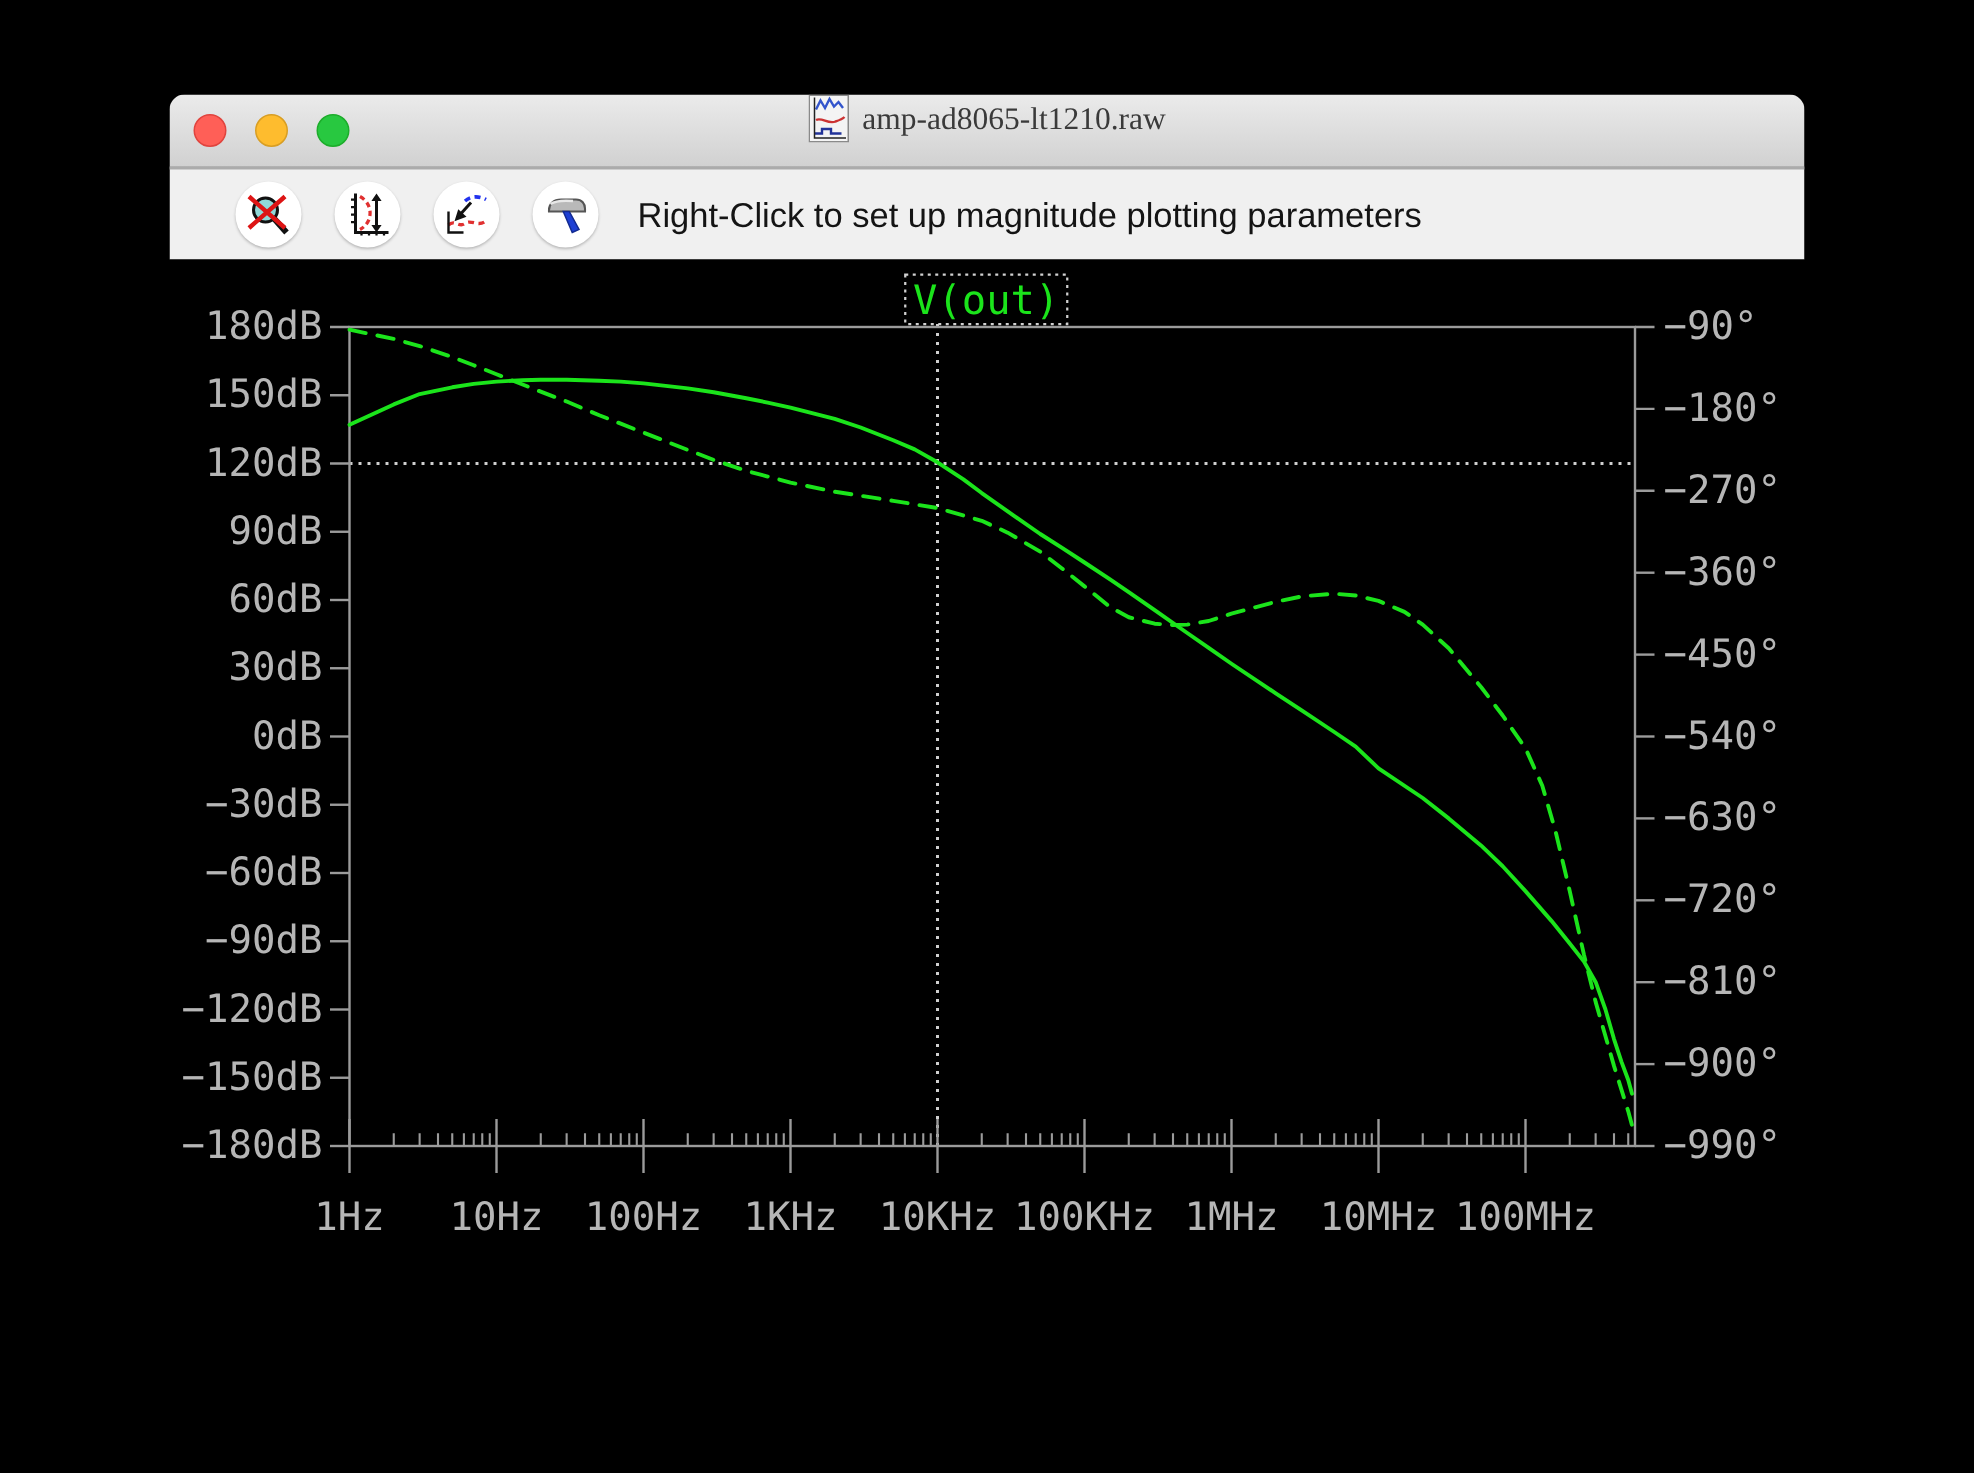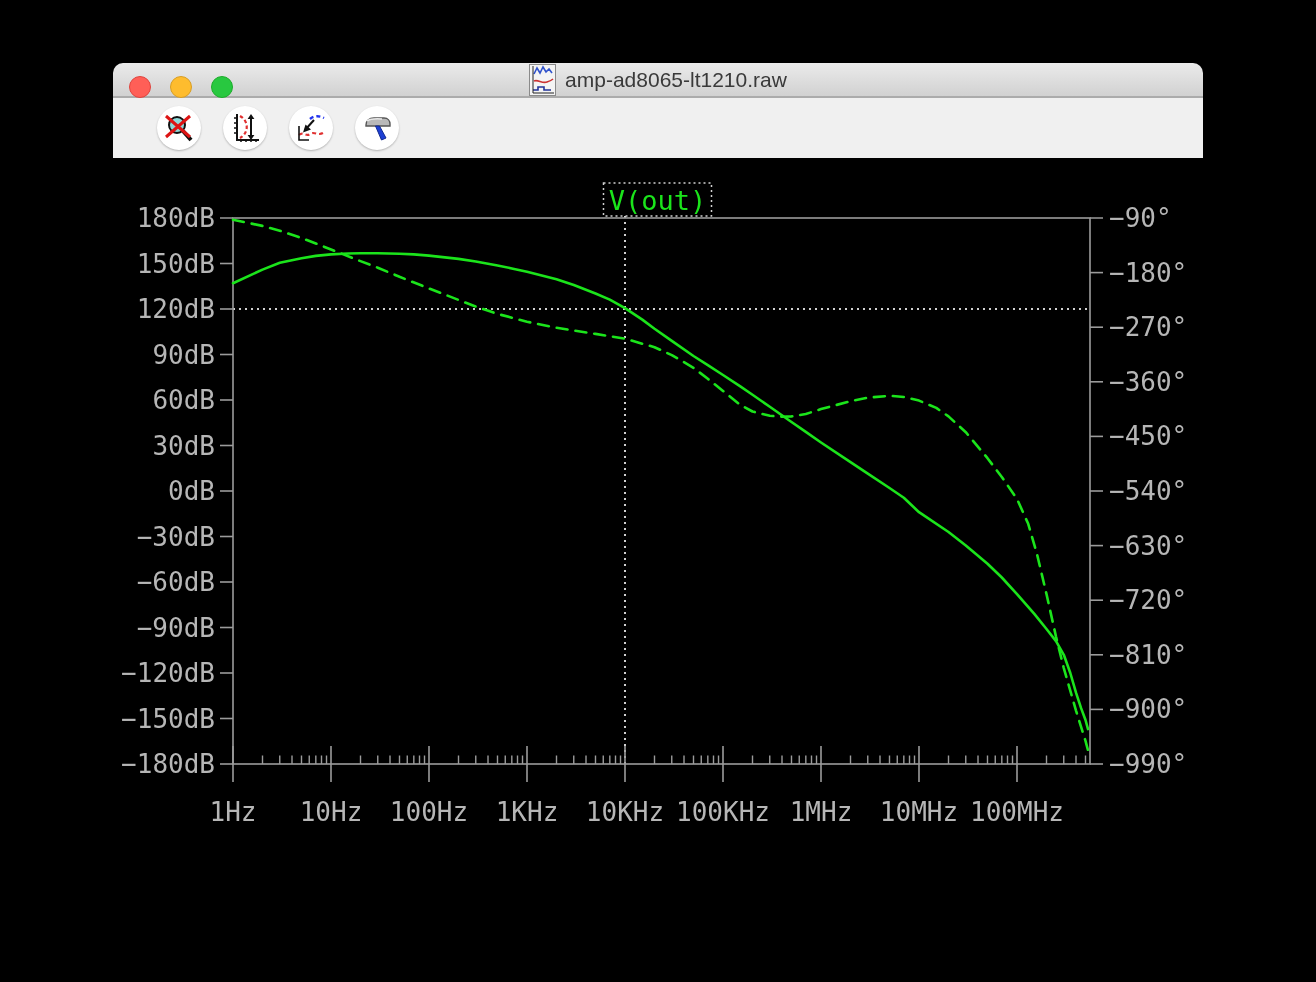--- a/index.html
+++ b/index.html
@@ -1,21 +1,21 @@
 <!DOCTYPE html>
 <html><head>
 <meta charset="utf-8">
 <style>
   html,body{margin:0;padding:0;}
   body{width:1316px;height:982px;background:#000;position:relative;overflow:hidden;
        font-family:"Liberation Sans",sans-serif;}
   .window{position:absolute;left:113px;top:63px;width:1090px;height:919px;
           border-radius:10px 10px 0 0;overflow:hidden;background:#000;}
-  .titlebar{height:33px;background:linear-gradient(#ebebeb,#d1d1d1);
-            position:relative;display:flex;align-items:flex-end;justify-content:center;}
+  .titlebar{height:48px;background:linear-gradient(#ebebeb,#d1d1d1);
+            position:relative;display:flex;align-items:flex-start;justify-content:center;font-family:Liberation Serif, serif;}
   .lights{position:absolute;left:16px;top:13px;display:flex;gap:19px;}
   .light{width:22px;height:22px;border-radius:50%;box-sizing:border-box;}
   .light.red{background:#ff5f57;border:1px solid #e0443e;}
   .light.yellow{background:#febc2e;border:1px solid #d89e24;}
   .light.green{background:#28c840;border:1px solid #1dad2b;}
   .title{display:flex;align-items:center;gap:9px;font-size:21px;color:#3a3a3a;}
   .doc-icon{display:block;}
   .toolbar{height:60px;background:#f0f0f0;border-top:2px solid #ababab;
            display:flex;align-items:center;padding-left:44px;}
   .tool{width:44px;height:44px;border-radius:50%;background:#fff;flex:0 0 auto;
@@ -75,20 +75,21 @@
         <path d="M3 13 L3 27 L13 27" fill="none" stroke="#111" stroke-width="1.6"></path>
       </svg>
     </div>
     <div class="tool">
       <svg width="30" height="30" viewBox="0 0 30 30">
         <path d="M4 12 C4 8 7 5 12 5 L22 5 C26 5 28 8 28 11 L28 13 L4 13 Z" fill="#b9b9b9" stroke="#555" stroke-width="1.4"></path>
         <path d="M5 8 C8 6 14 5.5 20 6" fill="none" stroke="#e8e8e8" stroke-width="1.6"></path>
         <path d="M13.5 13 L19.5 27 L24 25 L17.5 13 Z" fill="#1d3fd4" stroke="#122a90" stroke-width="1"></path>
       </svg>
     </div>
+    <span class="status">Right-Click to set up magnitude plotting parameters</span>
   </div>
 
   <div class="plot-area">
     <svg id="plot-svg" width="1090" height="809" viewBox="113 173 1090 809">
         <g>
           <line x1="233" y1="309" x2="1090" y2="309" stroke="#d0d0d0" stroke-width="2" stroke-dasharray="2 4"></line>
           <line x1="625" y1="216" x2="625" y2="764" stroke="#d0d0d0" stroke-width="2" stroke-dasharray="2 4"></line>
         </g>
         <rect x="233" y="218" width="857" height="546" fill="none" stroke="#9b9b9b" stroke-width="1.6"></rect>
         <g>

